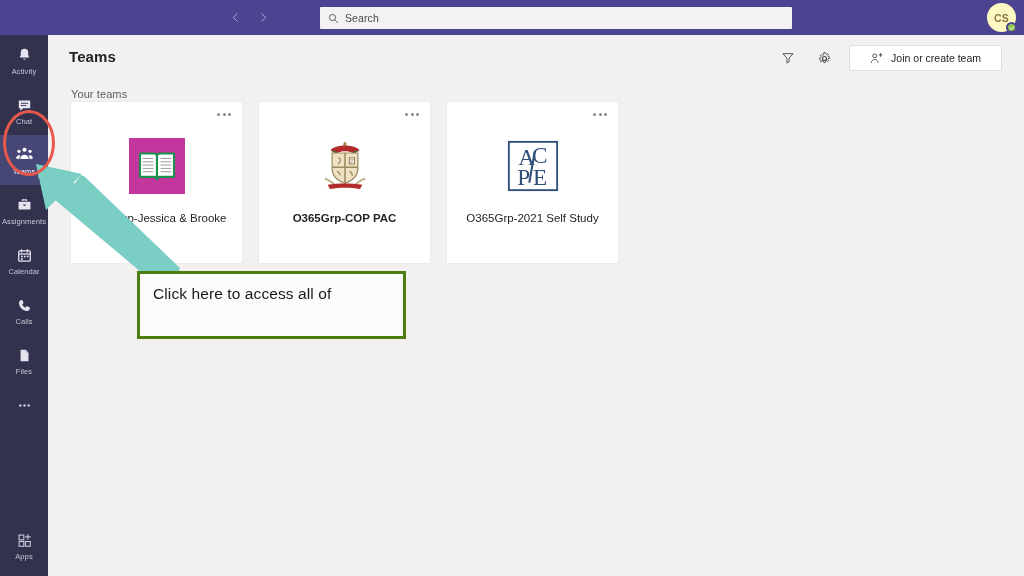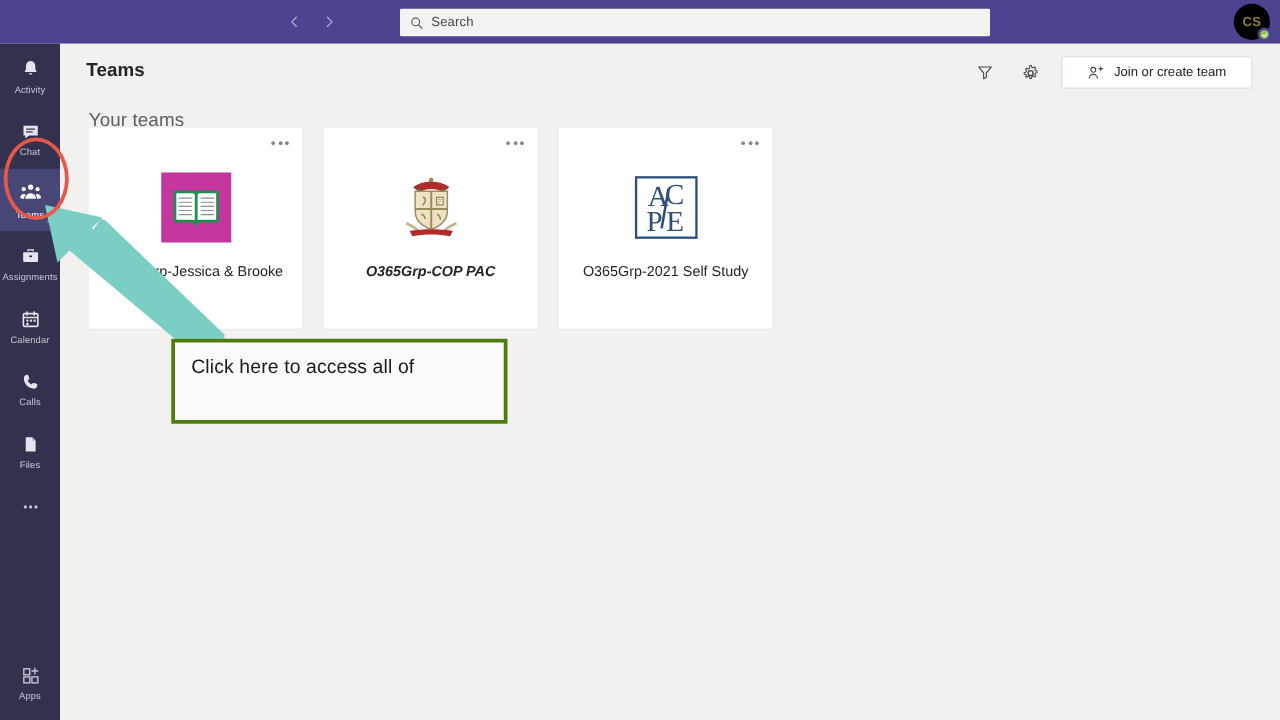--- a/index.html
+++ b/index.html
@@ -36,21 +36,21 @@
   }
   .search-ico { flex: 0 0 auto; margin-right: 6px; display:flex; }
   .search-ph { font-size: 10.5px; color: #47464b; letter-spacing: .1px; }
 
   .avatar-wrap {
     position: absolute; right: 8px; top: 3px;
     width: 29px; height: 29px;
   }
   .avatar {
     width: 29px; height: 29px; border-radius: 50%;
-    background: #000000; color: #8a7a3c;
+    background: #fef9c3; color: #8a7a3c;
     display: flex; align-items: center; justify-content: center;
     font-size: 10.5px; font-weight: bold; letter-spacing: .3px;
   }
   .presence {
     position: absolute; right: -1px; bottom: -1px;
     width: 11px; height: 11px; border-radius: 50%;
     background: #92c353; border: 2px solid #4c4490;
     display:flex; align-items:center; justify-content:center;
   }
 
@@ -98,21 +98,21 @@
   }
   .join-btn {
     height: 26px; background: #ffffff;
     border: 1px solid #e1dfdd; border-radius: 2px;
     display: flex; align-items: center; gap: 7px;
     padding: 0 20px; cursor: pointer;
     font-size: 10.5px; color: #252423; white-space: nowrap;
   }
   .your-teams {
     position: absolute; left: 23px; top: 53px;
-    font-size: 15px; color: #605e5c; letter-spacing: .1px;
+    font-size: 11px; color: #605e5c; letter-spacing: .1px;
   }
 
   .cards {
     position: absolute; left: 22px; top: 66px;
     display: flex; gap: 15px;
   }
   .team-card {
     position: relative;
     width: 173px; height: 163px;
     background: #ffffff;
@@ -132,21 +132,21 @@
   }
   .card-logo {
     margin-top: 36px; height: 56px;
     display: flex; align-items: center; justify-content: center;
   }
   .card-name {
     margin-top: 17px; width: 152px;
     text-align: center; font-size: 11.5px;
     color: #252423; line-height: 1.32;
   }
-  .card-name.bold { font-weight: bold; font-style: italic; }
+  .card-name.bold { font-weight: bold; }
 
   
   .book-tile {
     width: 56px; height: 56px; background: #c3369d;
     display: flex; align-items: center; justify-content: center;
   }
 
   
   .anno-circle {
     position: absolute; left: 3px; top: 110px;

